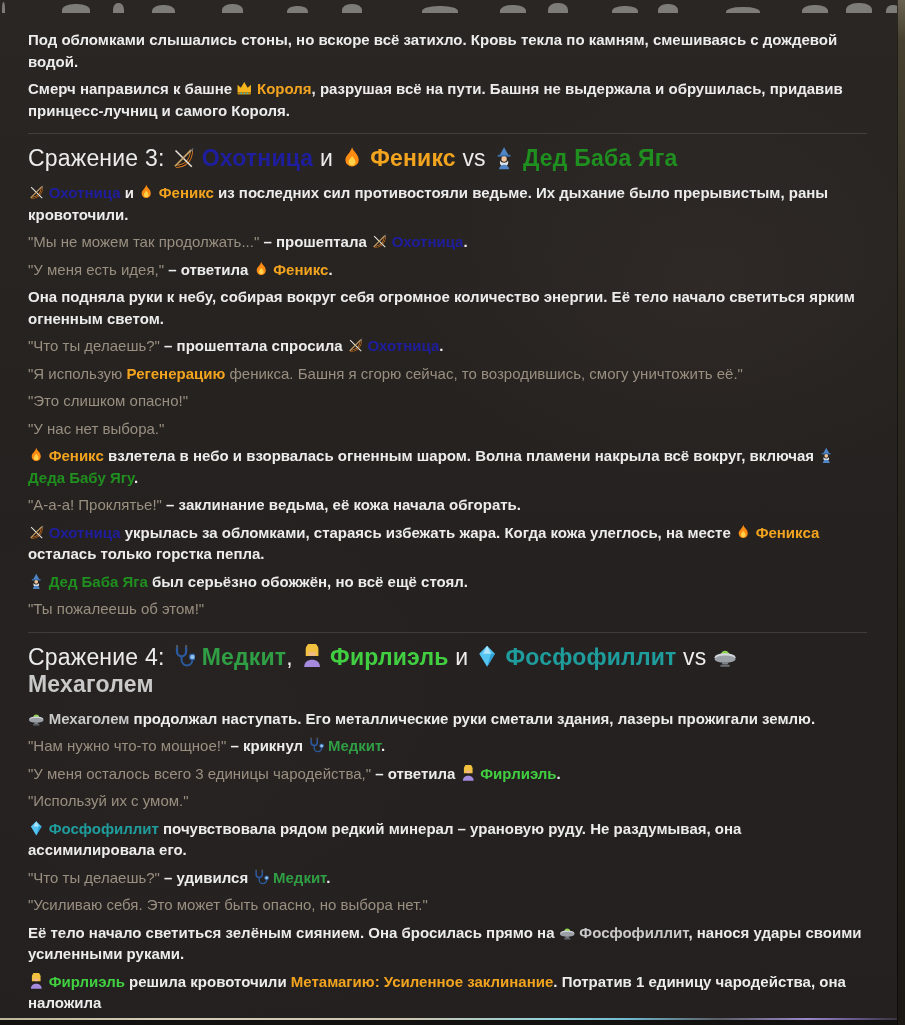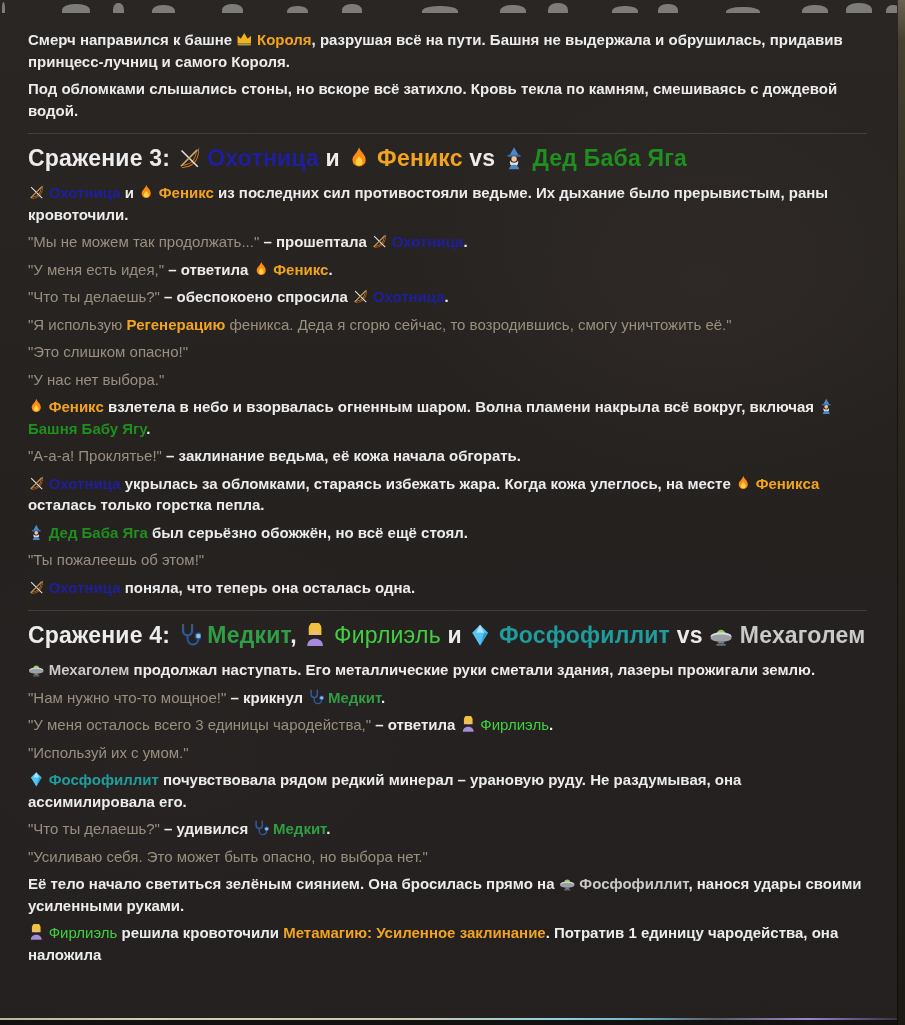--- a/index.html
+++ b/index.html
@@ -31,29 +31,29 @@
   }
   #bottomstrip{position:absolute;left:0;right:8px;top:1020px;height:5px;background:#131110;}
 
   #doc{position:absolute;top:13px;left:0;right:8px;bottom:7px;padding:16px 30px 0 28px;overflow:hidden;}
   #doc p{margin:0 0 6px 0;font-size:15px;line-height:21.5px;}
   #doc h2{
     margin:12px 0 10px 0;padding-top:11px;border-top:1px solid rgba(255,255,255,.12);
     font-size:23px;line-height:27px;font-weight:700;color:#ececec;letter-spacing:.2px;
   }
   .w{color:#ececec;font-weight:700;}
-  .h{color:#ececec;font-weight:700;margin-top:32px;}
+  .h{color:#ececec;font-weight:400;margin-top:32px;}
   .q{color:#998f80;font-weight:400;}
   .korol{color:#f2a41f;font-weight:700;}
   .hunt{color:#1e1e9e;font-weight:700;text-align:right;}
   .phoenix{color:#f2a41f;font-weight:700;}
   .spell{color:#f2a41f;font-weight:700;}
   .yaga{color:#1f8f1f;font-weight:700;}
   .medkit{color:#2f9e44;font-weight:700;margin-top:28px;}
-  .firliel{color:#41cf41;font-weight:400;}
+  .firliel{color:#41cf41;font-weight:700;}
   .fosfo{color:#1f9d9d;font-weight:700;}
   .golem{color:#c9c9c9;font-weight:700;}
   .ic{display:inline-block;width:1.1em;height:1.1em;vertical-align:-0.18em;margin-right:.28em;}
   .ic svg{width:100%;height:100%;display:block;}
   h2 .ic{width:1.05em;height:1.05em;}
 </style>
 </head>
 <body>
 
 <div id="stage">
@@ -69,28 +69,28 @@
       <div class="blob" style="left: 500px; width: 26px; height: 13px; top: 5px;"></div>
       <div class="blob" style="left: 548px; width: 20px; height: 15px; top: 3px;"></div>
       <div class="blob" style="left: 612px; width: 26px; height: 12px; top: 6px;"></div>
       <div class="blob" style="left: 658px; width: 20px; height: 14px; top: 4px;"></div>
       <div class="blob" style="left: 726px; width: 34px; height: 11px; top: 7px;"></div>
       <div class="blob" style="left: 802px; width: 26px; height: 13px; top: 5px;"></div>
       <div class="blob" style="left: 846px; width: 26px; height: 15px; top: 3px;"></div>
       <div class="blob" style="left: 886px; width: 14px; height: 13px; top: 5px;"></div>
     </div>
   <div id="doc">
+      <p><span class="w">Под обломками слышались стоны, но вскоре всё затихло. Кровь текла по камням, смешиваясь с дождевой водой.</span></p>
       <p><span class="w">Смерч направился к башне </span><span class="ic"><svg viewBox="0 0 16 16">
             <path fill="#f5b41d" d="M1.5 4.5l3.2 3L8 2l3.3 5.5 3.2-3V12h-13z"></path>
             <rect x="1.5" y="12" width="13" height="2" rx=".7" fill="#c98e0b"></rect>
             <circle cx="5" cy="13" r=".8" fill="#3bb7c6"></circle>
             <circle cx="8" cy="13" r=".8" fill="#3bb7c6"></circle>
             <circle cx="11" cy="13" r=".8" fill="#3bb7c6"></circle>
           </svg></span><span class="korol">Короля</span><span class="w">, разрушая всё на пути. Башня не выдержала и обрушилась, придавив принцесс-лучниц и самого Короля.</span></p>
-      <p><span class="w">Под обломками слышались стоны, но вскоре всё затихло. Кровь текла по камням, смешиваясь с дождевой водой.</span></p>
       <h2><span class="h">Сражение 3: </span><span class="ic"><svg viewBox="0 0 16 16">
             <path d="M3.2 13.6C9.6 13.2 13.2 9.6 13.6 3.2" fill="none" stroke="#e07b1f" stroke-width="2"></path>
             <path d="M3.2 13.6C9.6 13.2 13.2 9.6 13.6 3.2" fill="none" stroke="#1c1c1c" stroke-width=".9"></path>
             <line x1="3" y1="3" x2="13.8" y2="13.8" stroke="#e8e4da" stroke-width="1"></line>
             <line x1="2.6" y1="13.4" x2="13.4" y2="2.6" stroke="#caa56a" stroke-width="1.1"></line>
             <path d="M13.4 2.6l1.4-1.4-.4 2.2-1.8.2z" fill="#7a7a7a"></path>
           </svg></span><span class="hunt">Охотница</span><span class="h"> и </span><span class="ic"><svg viewBox="0 0 16 16">
             <path fill="#ff8c12" d="M8 .8c.9 3.2 4.4 4.6 4.4 8.4a4.4 4.4 0 0 1-8.8 0C3.6 6 7 4.8 8 .8z"></path>
             <path fill="#ffd24a" d="M8 6.6c.9 1.6 2.3 2.3 2.3 4a2.3 2.3 0 0 1-4.6 0c0-1.7 1.5-2.4 2.3-4z"></path>
           </svg></span><span class="phoenix">Феникс</span><span class="h"> vs </span><span class="ic"><svg viewBox="0 0 16 16">
@@ -114,66 +114,60 @@
             <path d="M3.2 13.6C9.6 13.2 13.2 9.6 13.6 3.2" fill="none" stroke="#e07b1f" stroke-width="2"></path>
             <path d="M3.2 13.6C9.6 13.2 13.2 9.6 13.6 3.2" fill="none" stroke="#1c1c1c" stroke-width=".9"></path>
             <line x1="3" y1="3" x2="13.8" y2="13.8" stroke="#e8e4da" stroke-width="1"></line>
             <line x1="2.6" y1="13.4" x2="13.4" y2="2.6" stroke="#caa56a" stroke-width="1.1"></line>
             <path d="M13.4 2.6l1.4-1.4-.4 2.2-1.8.2z" fill="#7a7a7a"></path>
           </svg></span><span class="hunt">Охотница</span><span class="w">.</span></p>
       <p><span class="q">"У меня есть идея," </span><span class="w">– ответила </span><span class="ic"><svg viewBox="0 0 16 16">
             <path fill="#ff8c12" d="M8 .8c.9 3.2 4.4 4.6 4.4 8.4a4.4 4.4 0 0 1-8.8 0C3.6 6 7 4.8 8 .8z"></path>
             <path fill="#ffd24a" d="M8 6.6c.9 1.6 2.3 2.3 2.3 4a2.3 2.3 0 0 1-4.6 0c0-1.7 1.5-2.4 2.3-4z"></path>
           </svg></span><span class="phoenix">Феникс</span><span class="w">.</span></p>
-      <p><span class="q">"Что ты делаешь?" </span><span class="w">– обеспокоено спросила </span><span class="ic"><svg viewBox="0 0 16 16">
+      <p><span class="w">Она подняла руки к небу, собирая вокруг себя огромное количество энергии. Её тело начало светиться ярким огненным светом.</span></p>
+      <p><span class="q">"Что ты делаешь?" </span><span class="w">– прошептала спросила </span><span class="ic"><svg viewBox="0 0 16 16">
             <path d="M3.2 13.6C9.6 13.2 13.2 9.6 13.6 3.2" fill="none" stroke="#e07b1f" stroke-width="2"></path>
             <path d="M3.2 13.6C9.6 13.2 13.2 9.6 13.6 3.2" fill="none" stroke="#1c1c1c" stroke-width=".9"></path>
             <line x1="3" y1="3" x2="13.8" y2="13.8" stroke="#e8e4da" stroke-width="1"></line>
             <line x1="2.6" y1="13.4" x2="13.4" y2="2.6" stroke="#caa56a" stroke-width="1.1"></line>
             <path d="M13.4 2.6l1.4-1.4-.4 2.2-1.8.2z" fill="#7a7a7a"></path>
           </svg></span><span class="hunt">Охотница</span><span class="w">.</span></p>
-      <p><span class="q">"Я использую </span><span class="spell">Регенерацию</span><span class="q"> феникса. Деда я сгорю сейчас, то возродившись, смогу уничтожить её."</span></p>
+      <p><span class="q">"Я использую </span><span class="spell">Регенерацию</span><span class="q"> феникса. Башня я сгорю сейчас, то возродившись, смогу уничтожить её."</span></p>
       <p><span class="q">"Это слишком опасно!"</span></p>
       <p><span class="q">"У нас нет выбора."</span></p>
       <p><span class="ic"><svg viewBox="0 0 16 16">
             <path fill="#ff8c12" d="M8 .8c.9 3.2 4.4 4.6 4.4 8.4a4.4 4.4 0 0 1-8.8 0C3.6 6 7 4.8 8 .8z"></path>
             <path fill="#ffd24a" d="M8 6.6c.9 1.6 2.3 2.3 2.3 4a2.3 2.3 0 0 1-4.6 0c0-1.7 1.5-2.4 2.3-4z"></path>
           </svg></span><span class="phoenix">Феникс</span><span class="w"> взлетела в небо и взорвалась огненным шаром. Волна пламени накрыла всё вокруг, включая </span><span class="ic"><svg viewBox="0 0 16 16">
             <path fill="#4f86c6" d="M8 .8l3 5.4H5z"></path>
             <rect x="3.6" y="5.8" width="8.8" height="1.4" rx=".7" fill="#3a6ea8"></rect>
             <circle cx="8" cy="8.6" r="1.8" fill="#f0c49a"></circle>
             <path fill="#dfe3e8" d="M5.4 9.6c.8 2 4.4 2 5.2 0 .6 2.2-.4 4-2.6 4s-3.2-1.8-2.6-4z"></path>
             <path fill="#4f86c6" d="M4.6 15.4c.4-2 1.8-3 3.4-3s3 1 3.4 3z"></path>
-          </svg></span><span class="yaga">Башня Бабу Ягу</span><span class="w">.</span></p>
+          </svg></span><span class="yaga">Деда Бабу Ягу</span><span class="w">.</span></p>
       <p><span class="q">"А-а-а! Проклятье!" </span><span class="w">– заклинание ведьма, её кожа начала обгорать.</span></p>
       <p><span class="ic"><svg viewBox="0 0 16 16">
             <path d="M3.2 13.6C9.6 13.2 13.2 9.6 13.6 3.2" fill="none" stroke="#e07b1f" stroke-width="2"></path>
             <path d="M3.2 13.6C9.6 13.2 13.2 9.6 13.6 3.2" fill="none" stroke="#1c1c1c" stroke-width=".9"></path>
             <line x1="3" y1="3" x2="13.8" y2="13.8" stroke="#e8e4da" stroke-width="1"></line>
             <line x1="2.6" y1="13.4" x2="13.4" y2="2.6" stroke="#caa56a" stroke-width="1.1"></line>
             <path d="M13.4 2.6l1.4-1.4-.4 2.2-1.8.2z" fill="#7a7a7a"></path>
           </svg></span><span class="hunt">Охотница</span><span class="w"> укрылась за обломками, стараясь избежать жара. Когда кожа улеглось, на месте </span><span class="ic"><svg viewBox="0 0 16 16">
             <path fill="#ff8c12" d="M8 .8c.9 3.2 4.4 4.6 4.4 8.4a4.4 4.4 0 0 1-8.8 0C3.6 6 7 4.8 8 .8z"></path>
             <path fill="#ffd24a" d="M8 6.6c.9 1.6 2.3 2.3 2.3 4a2.3 2.3 0 0 1-4.6 0c0-1.7 1.5-2.4 2.3-4z"></path>
           </svg></span><span class="phoenix">Феникса</span><span class="w"> осталась только горстка пепла.</span></p>
       <p><span class="ic"><svg viewBox="0 0 16 16">
             <path fill="#4f86c6" d="M8 .8l3 5.4H5z"></path>
             <rect x="3.6" y="5.8" width="8.8" height="1.4" rx=".7" fill="#3a6ea8"></rect>
             <circle cx="8" cy="8.6" r="1.8" fill="#f0c49a"></circle>
             <path fill="#dfe3e8" d="M5.4 9.6c.8 2 4.4 2 5.2 0 .6 2.2-.4 4-2.6 4s-3.2-1.8-2.6-4z"></path>
             <path fill="#4f86c6" d="M4.6 15.4c.4-2 1.8-3 3.4-3s3 1 3.4 3z"></path>
           </svg></span><span class="yaga">Дед Баба Яга</span><span class="w"> был серьёзно обожжён, но всё ещё стоял.</span></p>
       <p><span class="q">"Ты пожалеешь об этом!"</span></p>
-      <p><span class="ic"><svg viewBox="0 0 16 16">
-            <path d="M3.2 13.6C9.6 13.2 13.2 9.6 13.6 3.2" fill="none" stroke="#e07b1f" stroke-width="2"></path>
-            <path d="M3.2 13.6C9.6 13.2 13.2 9.6 13.6 3.2" fill="none" stroke="#1c1c1c" stroke-width=".9"></path>
-            <line x1="3" y1="3" x2="13.8" y2="13.8" stroke="#e8e4da" stroke-width="1"></line>
-            <line x1="2.6" y1="13.4" x2="13.4" y2="2.6" stroke="#caa56a" stroke-width="1.1"></line>
-            <path d="M13.4 2.6l1.4-1.4-.4 2.2-1.8.2z" fill="#7a7a7a"></path>
-          </svg></span><span class="hunt">Охотница</span><span class="w"> поняла, что теперь она осталась одна.</span></p>
       <h2><span class="h">Сражение 4: </span><span class="ic"><svg viewBox="0 0 16 16">
             <path d="M4 1.6v3.6a3 3 0 0 0 6 0V1.6" fill="none" stroke="#2c5aa0" stroke-width="1.5"></path>
             <path d="M7 8.4v2.2a3.6 3.6 0 0 0 7.2 0v-.8" fill="none" stroke="#2c5aa0" stroke-width="1.3"></path>
             <circle cx="14.2" cy="8.6" r="1.9" fill="#8fc1ea" stroke="#2c5aa0" stroke-width=".8"></circle>
             <rect x="3.3" y=".6" width="1.4" height="1.6" fill="#555"></rect>
             <rect x="9.3" y=".6" width="1.4" height="1.6" fill="#555"></rect>
           </svg></span><span class="medkit">Медкит</span><span class="h">, </span><span class="ic"><svg viewBox="0 0 16 16">
             <path fill="#f2c23e" d="M3.8 3.4a4.2 4.2 0 0 1 8.4 0V8H3.8z"></path>
             <circle cx="8" cy="5.4" r="2.6" fill="#f0b98c"></circle>
             <path fill="#f2c23e" d="M4.6 4.6c1 1.2 5.8 1.2 6.8 0V3H4.6z"></path>

